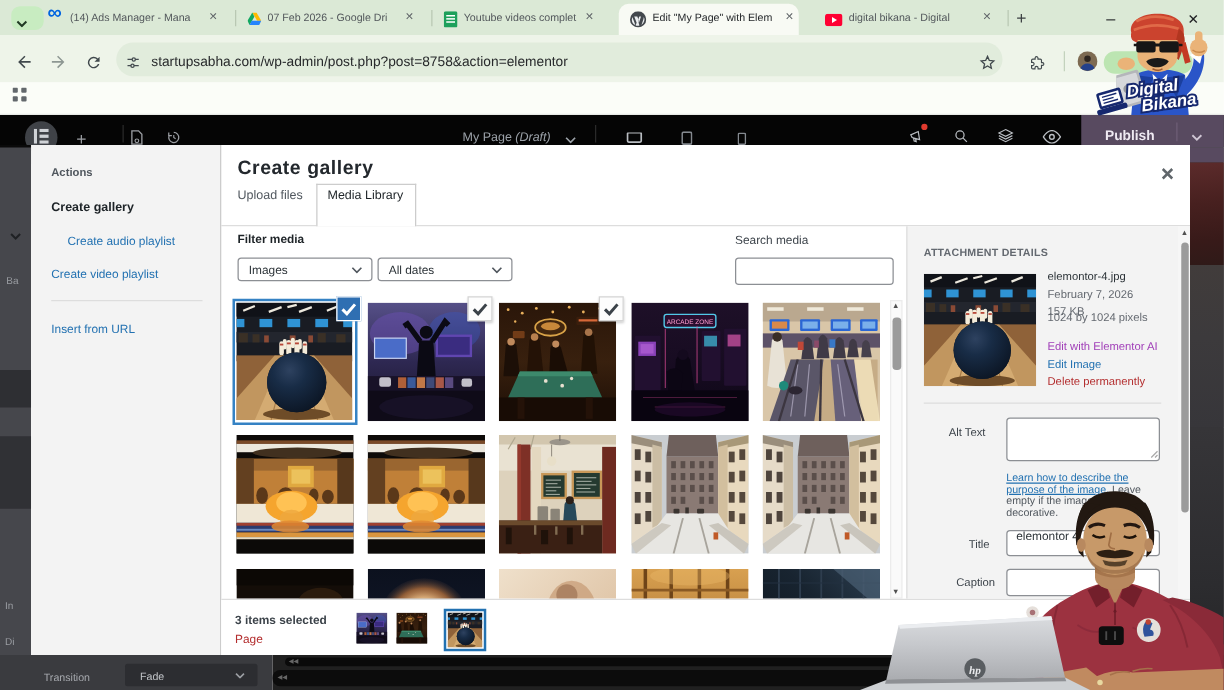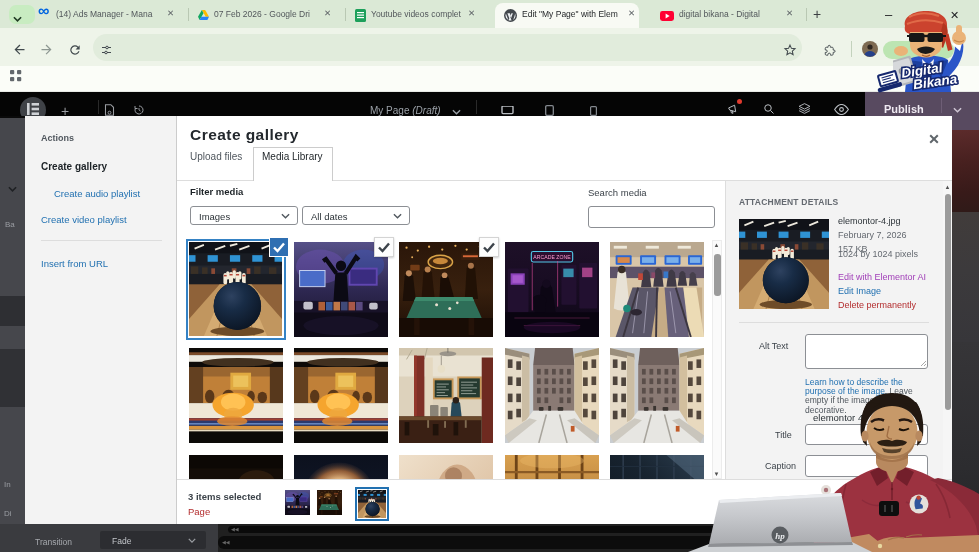--- a/index.html
+++ b/index.html
@@ -530,20 +530,21 @@
     </svg>
   <svg class="abs" style="left:68px;top:43px" width="14" height="14" viewBox="0 0 24 24">
       <path d="M17.65 6.35A8 8 0 1 0 19.7 14h-2.1a6 6 0 1 1-1.4-6.2L13 11h7V4l-2.35 2.35z" fill="#41494d"></path>
     </svg>
   <div class="abs" id="urlpill"></div>
   <svg class="abs" style="left:100px;top:44px" width="13" height="12" viewBox="0 0 24 24">
       <path d="M3 7h8M15 7h6M3 17h6M13 17h8" stroke="#444b50" stroke-width="2" fill="none"></path>
       <circle cx="13" cy="7" r="2.6" fill="none" stroke="#444b50" stroke-width="2"></circle>
       <circle cx="11" cy="17" r="2.6" fill="none" stroke="#444b50" stroke-width="2"></circle>
     </svg>
+  <div class="abs" id="urltext">startupsabha.com/wp-admin/post.php?post=8758&amp;action=elementor</div>
   <svg class="abs" style="left:783px;top:43px" width="14" height="14" viewBox="0 0 24 24">
       <path d="M12 3.6l2.5 5.6 6.1.6-4.6 4.1 1.3 6-5.3-3.1-5.3 3.1 1.3-6L3.4 9.8l6.1-.6z" fill="none" stroke="#41494d" stroke-width="1.8"></path>
     </svg>
   <svg class="abs" style="left:823px;top:44px" width="13" height="13" viewBox="0 0 24 24">
       <path d="M20.2 11.2h-1.4V7.8c0-1-.8-1.8-1.8-1.8h-3.4V4.6a2.1 2.1 0 0 0-4.2 0V6H6c-1 0-1.8.8-1.8 1.8v3.2h1.4a2.3 2.3 0 0 1 0 4.6H4.2v3.2c0 1 .8 1.8 1.8 1.8h3.2v-1.4a2.3 2.3 0 0 1 4.6 0V20.6H17c1 0 1.8-.8 1.8-1.8v-3.4h1.4a2.1 2.1 0 0 0 0-4.2z" fill="none" stroke="#41494d" stroke-width="1.7"></path>
     </svg>
   <div class="abs" style="left:851px;top:41px;width:1px;height:16px;background:#c3d2bd;"></div>
   <svg class="abs" style="left:862px;top:41px" width="16" height="16" viewBox="0 0 16 16">
       <circle cx="8" cy="8" r="8" fill="#7d6a52"></circle>
       <circle cx="8" cy="6" r="2.6" fill="#2e2620"></circle>
@@ -689,24 +690,24 @@
   <div class="abs" style="left:838px;top:249px;font-size:9px;color:#646970;">1024 by 1024 pixels</div>
   <div class="abs" style="left:838px;top:272px;font-size:9px;color:#a13fb8;">Edit with Elementor AI</div>
   <div class="abs" style="left:838px;top:286px;font-size:9px;color:#2271b1;">Edit Image</div>
   <div class="abs" style="left:838px;top:300px;font-size:9px;color:#b32d2e;">Delete permanently</div>
   <div class="abs" style="left:739px;top:322px;width:190px;height:1px;background:#ddd;"></div>
   <div class="abs" style="left:759px;top:341px;font-size:9px;color:#3c434a;">Alt Text</div>
   <div class="abs wpinput" style="left:805px;top:334px;width:123px;height:35px;"></div>
   <svg class="abs" style="left:920px;top:360px" width="7" height="7" viewBox="0 0 7 7">
       <path d="M6 1 L1 6 M6 4 L4 6" stroke="#aaa" stroke-width="1"></path>
     </svg>
-  <div class="abs" style="left:805px;top:378px;width:126px;font-size:8.5px;line-height:9.2px;color:#50575e;"><span style="color:#2271b1;">Learn how to describe the purpose of the image.</span> Leave empty if the image is purely decorative.</div>
+  <div class="abs" style="left:805px;top:378px;width:126px;font-size:8.5px;line-height:9.2px;color:#50575e;"><span style="color:#2271b1;text-decoration:underline;">Learn how to describe the purpose of the image.</span> Leave empty if the image is purely decorative.</div>
   <div class="abs" style="left:775px;top:430px;font-size:9px;color:#3c434a;">Title</div>
   <div class="abs wpinput" style="left:805px;top:424px;width:123px;height:21px;"></div>
-  <div class="abs" style="left:813px;top:412px;font-size:9.5px;color:#2c3338;">elemontor 4</div>
+  <div class="abs" style="left:813px;top:424px;font-size:9.5px;color:#2c3338;">elemontor 4</div>
   <div class="abs" style="left:765px;top:461px;font-size:9px;color:#3c434a;">Caption</div>
   <div class="abs wpinput" style="left:805px;top:455px;width:123px;height:22px;"></div>
 
   <div class="abs" style="left:943px;top:181px;width:9px;height:298px;background:#f6f6f6;"></div>
   <div class="abs" style="left:944.5px;top:183px;font-size:6px;color:#505050;line-height:8px;">▲</div>
   <div class="abs" style="left:944.5px;top:194px;width:6px;height:216px;background:#9b9b9b;border-radius:3px;"></div>
 
   <div class="abs" style="left:186px;top:239px;width:100px;height:101px;border:2.5px solid #3582c4;background:#fff;padding:1px;"><svg width="93" height="94">
         <use href="#bowl1"></use>
       </svg></div>

